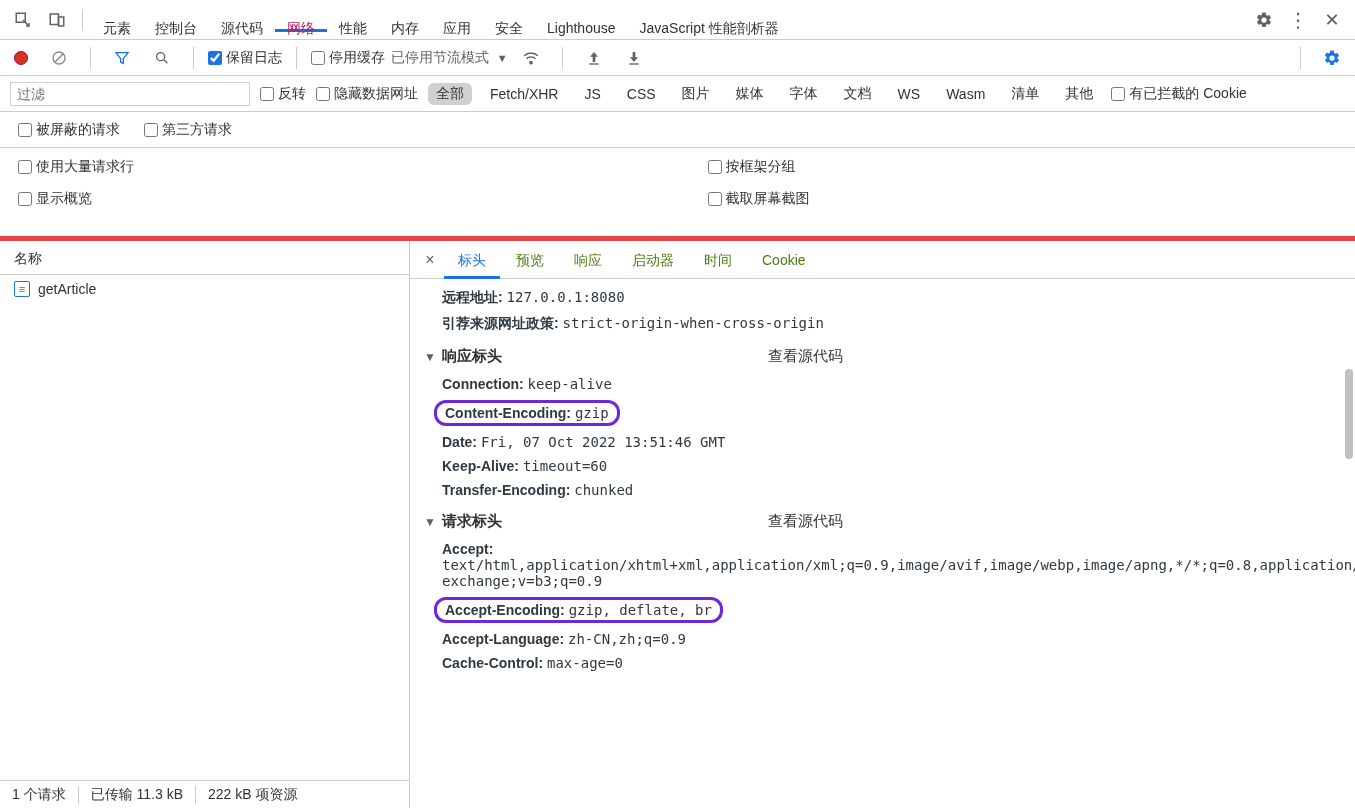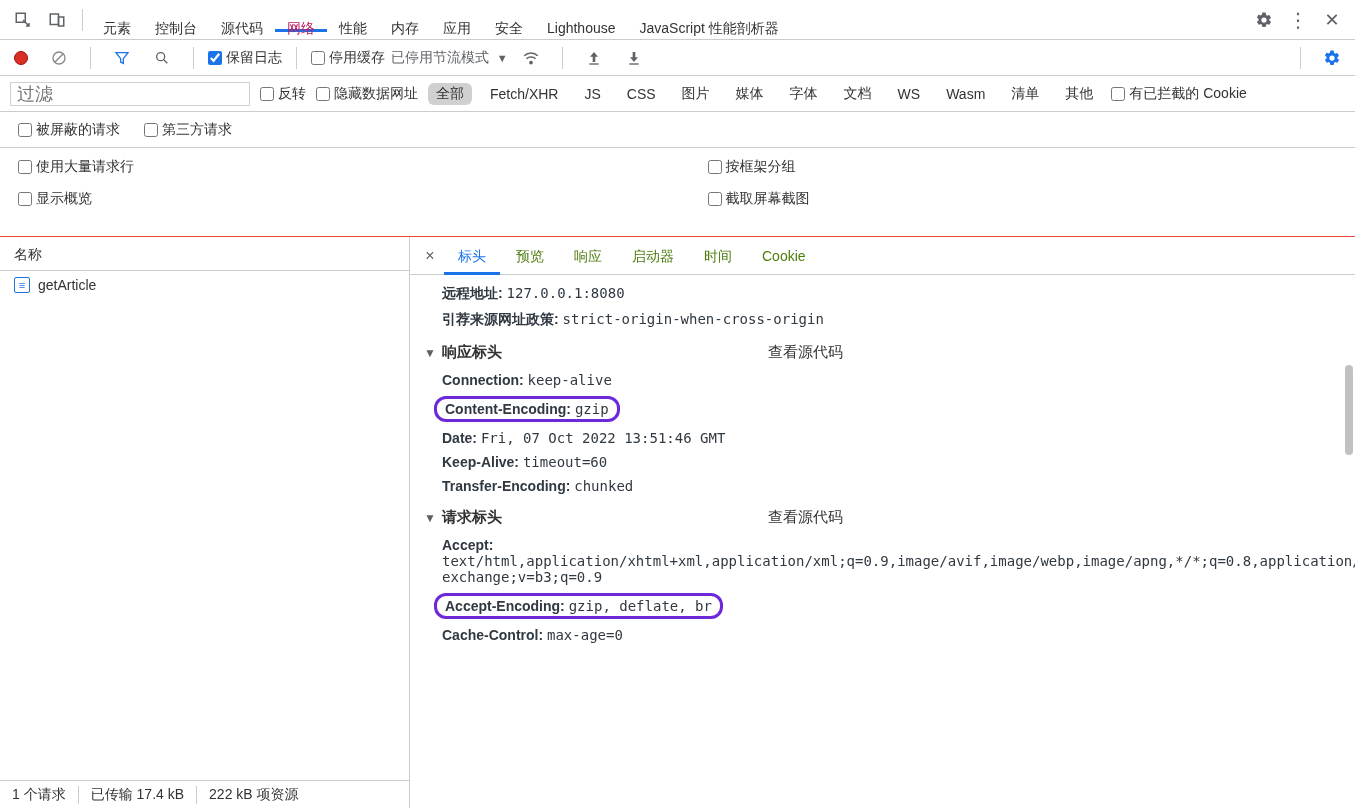--- a/index.html
+++ b/index.html
@@ -16,27 +16,27 @@
     .record-dot { width: 14px; height: 14px; border-radius: 50%; background: #d93025; border: 1px solid #a50e0e; margin: 0 8px; }
     .stop-icon { color: #999; }
     .funnel { color: #1a73e8; }
     .cb-row { display: flex; align-items: center; gap: 4px; color: #333; }
     .cb { width: 14px; height: 14px; }
     .cb.checked { accent-color: #1a73e8; }
     .throttle-text { color: #5f6368; }
     .dropdown-arrow { color: #5f6368; font-size: 11px; }
     
     .filter-bar { display: flex; align-items: center; height: 36px; border-bottom: 1px solid #ccc; padding: 6px 10px; gap: 10px; flex-wrap: wrap; }
-    .filter-input { width: 240px; height: 24px; border: 1px solid #d0d0d0; padding: 0 6px; font-size: 18px; color: #999; background: #fff; }
+    .filter-input { width: 240px; height: 24px; border: 1px solid #d0d0d0; padding: 0 6px; font-size: 14px; color: #999; background: #fff; }
     .pill { padding: 2px 8px; font-size: 14px; cursor: pointer; color: #333; }
     .pill.active { background: #d0d0d0; border-radius: 6px; }
     
     .filter-bar2 { display: flex; align-items: center; height: 36px; border-bottom: 1px solid #ccc; padding: 6px 18px; gap: 24px; }
     
-    .options-row { display: flex; border-bottom: 1px solid #ef4444; gap: 24px; }
+    .options-row { display: flex; border-bottom: 5px solid #ef4444; gap: 24px; }
     .options-col { flex: 1; padding: 10px 18px; }
     .options-col .cb-row { margin-bottom: 14px; }
     
     .main-split { display: flex; flex: 1; overflow: hidden; }
     .left-col { width: 410px; border-right: 1px solid #ccc; display: flex; flex-direction: column; }
     .left-header { height: 34px; line-height: 34px; padding: 0 14px; border-bottom: 1px solid #ccc; color: #333; }
     .req-item { display: flex; align-items: center; gap: 8px; padding: 6px 14px; color: #333; cursor: pointer; }
     .doc-icon { width: 16px; height: 16px; border: 1px solid #1a73e8; color: #1a73e8; display: inline-flex; align-items: center; justify-content: center; font-size: 11px; border-radius: 2px; }
     
     .right-col { flex: 1; display: flex; flex-direction: column; overflow: hidden; position: relative; }
@@ -228,21 +228,21 @@
     <div class="left-header">名称</div>
     <div style="flex:1;overflow:auto">
       <div class="req-item">
         <span class="doc-icon">≡</span>
         <span>getArticle</span>
       </div>
     </div>
     <div class="status-bar">
       <span>1 个请求</span>
       <span class="status-sep"></span>
-      <span>已传输 17.4 kB</span>
+      <span>已传输 11.3 kB</span>
       <span class="status-sep"></span>
       <span>222 kB 项资源</span>
     </div>
   </div>
 
   <div class="right-col">
     <div class="detail-tabs">
       <span class="close-x">×</span>
       <span class="detail-tab active">标头</span>
       <span class="detail-tab">预览</span>
@@ -266,18 +266,19 @@
       <div class="kv-line"><span class="k">Keep-Alive:</span> <span class="v">timeout=60</span></div>
       <div class="kv-line"><span class="k">Transfer-Encoding:</span> <span class="v">chunked</span></div>
 
       <div class="section-head">
         <span class="tri">▼</span>
         <span class="title">请求标头</span>
         <span class="link">查看源代码</span>
       </div>
       <div class="kv-line" style="padding-right:22px;"><span class="k">Accept:</span> <span class="v">text/html,application/xhtml+xml,application/xml;q=0.9,image/avif,image/webp,image/apng,*/*;q=0.8,application/signed-exchange;v=b3;q=0.9</span></div>
       <div class="kv-line"><span class="redbox"><span class="k">Accept-Encoding:</span> <span class="v">gzip, deflate, br</span></span></div>
+      <div class="kv-line"><span class="k">Accept-Language:</span> <span class="v">zh-CN,zh;q=0.9</span></div>
       <div class="kv-line"><span class="k">Cache-Control:</span> <span class="v">max-age=0</span></div>
 
       <div class="scrollbar-fake"></div>
     </div>
   </div>
 </div>
 
 </body></html>

